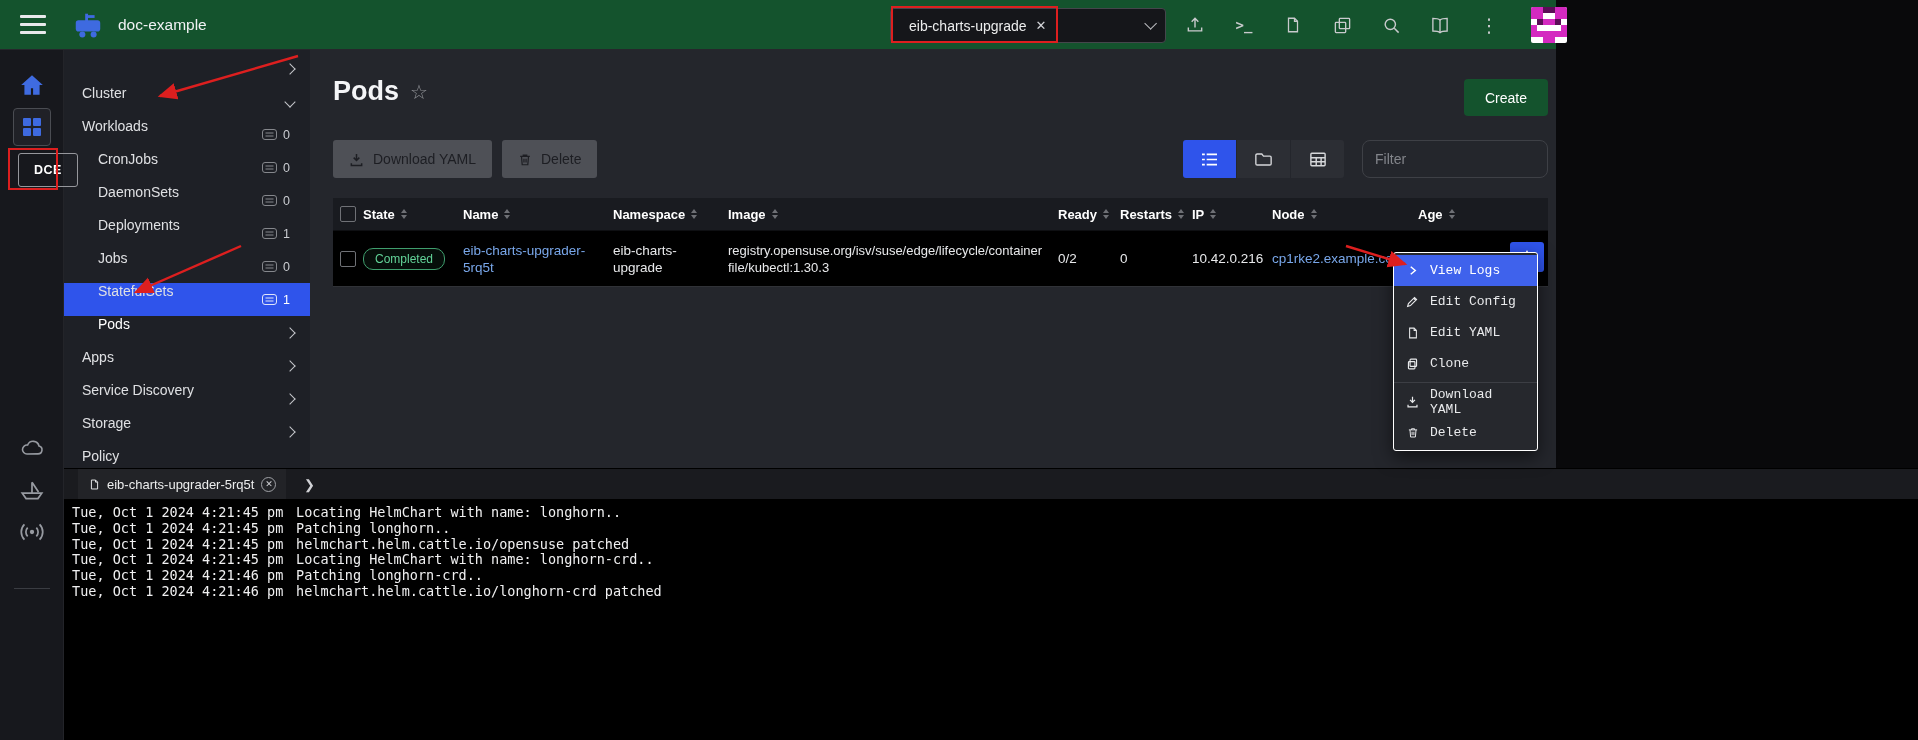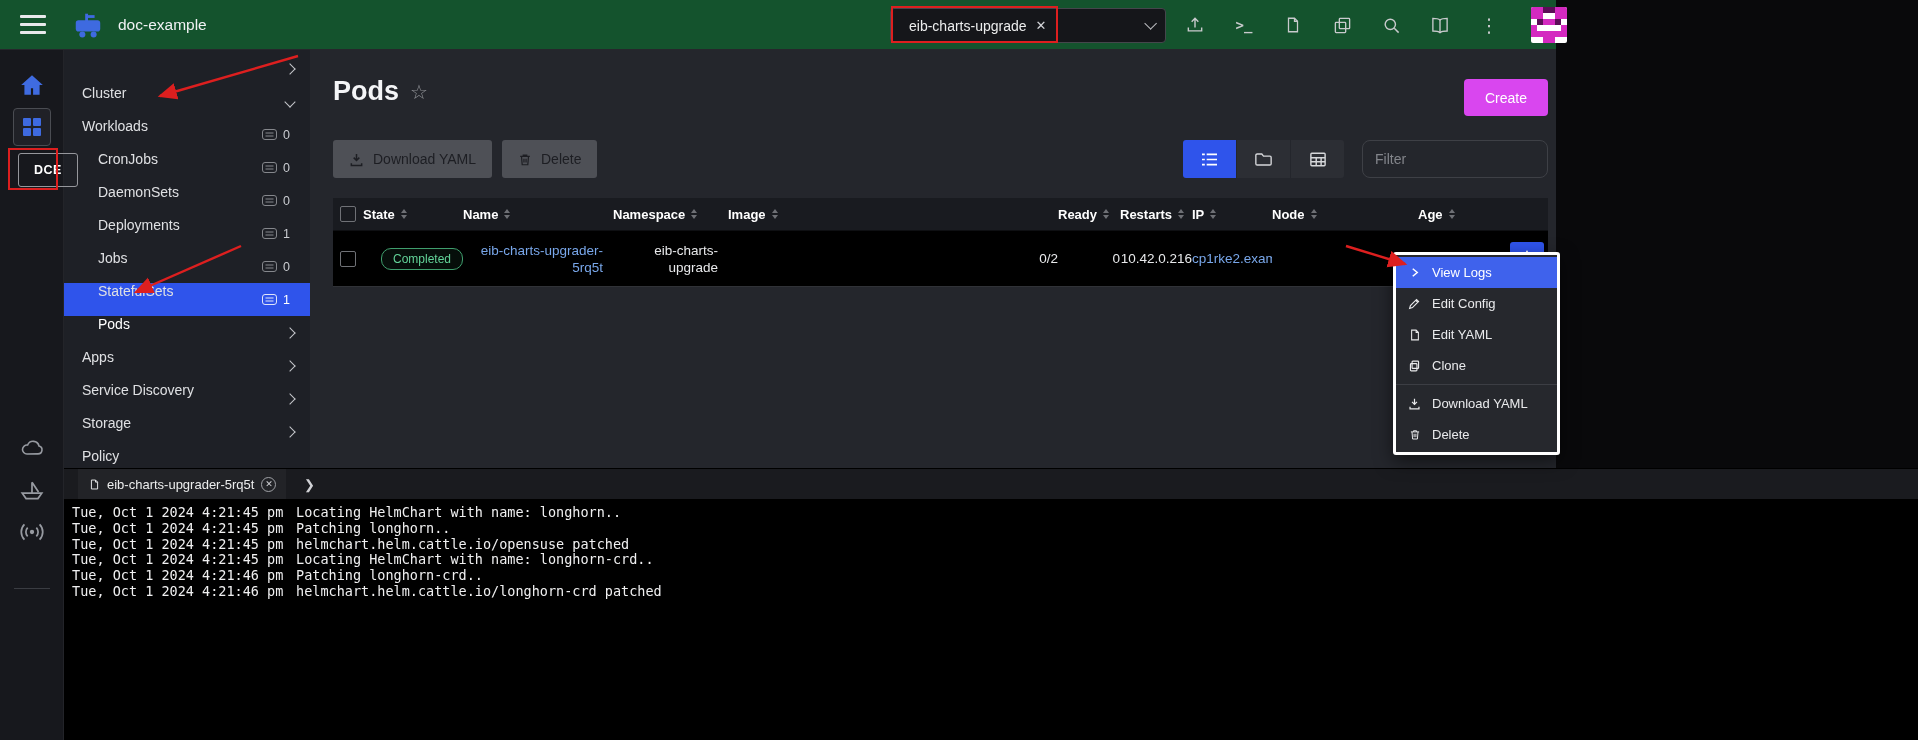--- a/index.html
+++ b/index.html
@@ -55,36 +55,36 @@
   .chip { display:flex; align-items:center; gap:6px; color:#85878c; margin-right:4px; }
   .chip .cnt { color:#caccd1; font-size:12.5px; }
   .nav-item.sel { background:#2f54eb; color:#fff; }
   .nav-item.sel .chip { color:#dfe4fa; } .nav-item.sel .cnt { color:#fff; }
 
   
   .main { position:absolute; left:310px; top:50px; width:1246px; height:418px; background:#24262c; z-index:5; }
   .page-title { position:absolute; left:23px; top:26px; display:flex; align-items:center; gap:11px; }
   .page-title h1 { font-size:27px; font-weight:700; color:#f4f5f7; }
   .star { font-size:20px; color:#8e9095; cursor:pointer; }
-  .create-btn { position:absolute; right:8px; top:29px; width:84px; height:37px; background:#d946ef;
+  .create-btn { position:absolute; right:8px; top:29px; width:84px; height:37px; background:#14532d;
     color:#fff; border:none; border-radius:4px; font-size:14px; }
   .bulkbar { position:absolute; left:23px; top:90px; display:flex; gap:10px; }
   .bulk-btn { height:38px; background:#4e5056; color:#1d1e23; border:none; border-radius:3px; font-size:14px;
     padding:0 16px; display:flex; align-items:center; gap:9px; font-weight:500; cursor:default; }
   .views { position:absolute; left:873px; top:90px; display:flex; gap:1px; }
   .view-btn { width:53px; height:38px; display:flex; align-items:center; justify-content:center;
     background:#2c2e34; color:#d6d7da; border:none; }
   .view-btn:first-child { border-radius:3px 0 0 3px; }
   .view-btn:last-child { border-radius:0 3px 3px 0; }
   .view-btn.active { background:#2f54eb; color:#fff; }
   .filter { position:absolute; left:1052px; top:90px; width:186px; height:38px; background:transparent;
     border:1px solid #3e4046; border-radius:8px; color:#e6e7e9; padding:0 12px; font-size:14px; }
   .filter::placeholder { color:#83858b; }
 
-  .table { position:absolute; left:23px; top:148px; width:1215px;text-align:right; }
+  .table { position:absolute; left:23px; top:148px; width:1215px; }
   .grid-cols { display:grid; grid-template-columns:30px 100px 150px 115px 330px 62px 72px 80px 146px 94px 36px; }
   .thead { height:33px; align-items:center; background:#191b20; border-bottom:1px solid #0e0f12;
     font-size:13px; font-weight:700; color:#fff; }
   .th { display:flex; align-items:center; gap:6px; cursor:pointer; }
   .sort { display:flex; flex-direction:column; gap:2.5px; }
   .sort i { width:0; height:0; border-left:3.5px solid transparent; border-right:3.5px solid transparent; }
   .sort .u { border-bottom:4px solid #6e7075; }
   .sort .d { border-top:4px solid #6e7075; }
   .trow { min-height:56px; align-items:center; border-bottom:1px solid #303237; font-size:13.5px;
     color:#e8e9eb; background:#000000; position:relative; }
@@ -94,22 +94,22 @@
     border-radius:10px; font-size:12px; background:rgba(80,200,140,.07); }
   .link { color:#79a7ea; cursor:pointer; }
   .cell-wrap { padding-right:10px; line-height:17px; }
   .cell-image { font-size:13px; line-height:17px; word-break:break-all; padding-right:14px; }
   .cell-node { white-space:nowrap; overflow:hidden; }
 
   .row-kebab { position:absolute; left:1510px; top:242px; width:34px; height:30px; background:#2f54eb;
     border:none; border-radius:3px; color:#fff; font-size:17px; z-index:20; }
 
   
-  .ctx { position:absolute; left:1393px; top:252px; width:167px; background:#26282d; border:3px solid #ffffff;
-    border-radius:3px; box-shadow:0 6px 18px rgba(0,0,0,.55); z-index:30; padding:2px 0; }
+  .ctx { position:absolute; left:1393px; top:252px; width:145px; background:#26282d; border:1px solid #ffffff;
+    border-radius:3px; box-shadow:0 6px 18px rgba(0,0,0,.55); z-index:30; padding:2px 0;font-family:Liberation Mono, monospace; }
   .ctx-item { height:31px; display:flex; align-items:center; gap:10px; padding:0 11px; font-size:13px;
     color:#e9eaec; cursor:pointer; }
   .ctx-item.active { background:#3f62ec; color:#fff; }
   .ctx-div { height:1px; background:#3c3e44; margin:3px 0; }
   .ctx-ic { width:15px; display:flex; justify-content:center; flex:none; }
 
   
   .logpanel { position:absolute; left:64px; top:468px; width:1854px; bottom:0; background:#000;
     border-top:1px solid #000; z-index:7; }
   .log-tabs { height:30px; background:#1a1b1f; display:flex; align-items:center; }
@@ -451,20 +451,21 @@
             <i class="d"></i>
           </span>
         </span>
       <span></span>
     </div>
     <div class="trow grid-cols">
       <span class="cb"></span>
       <span><span class="badge-ok">Completed</span></span>
       <span class="cell-wrap link">eib-charts-upgrader-5rq5t</span>
       <span class="cell-wrap">eib-charts-upgrade</span>
+      <span class="cell-image">registry.opensuse.org/isv/suse/edge/lifecycle/containerfile/kubectl:1.30.3</span>
       <span>0/2</span>
       <span>0</span>
       <span>10.42.0.216</span>
       <span class="cell-node link">cp1rke2.example.com</span>
       <span></span>
       <span></span>
     </div>
   </div>
 </div>
 

